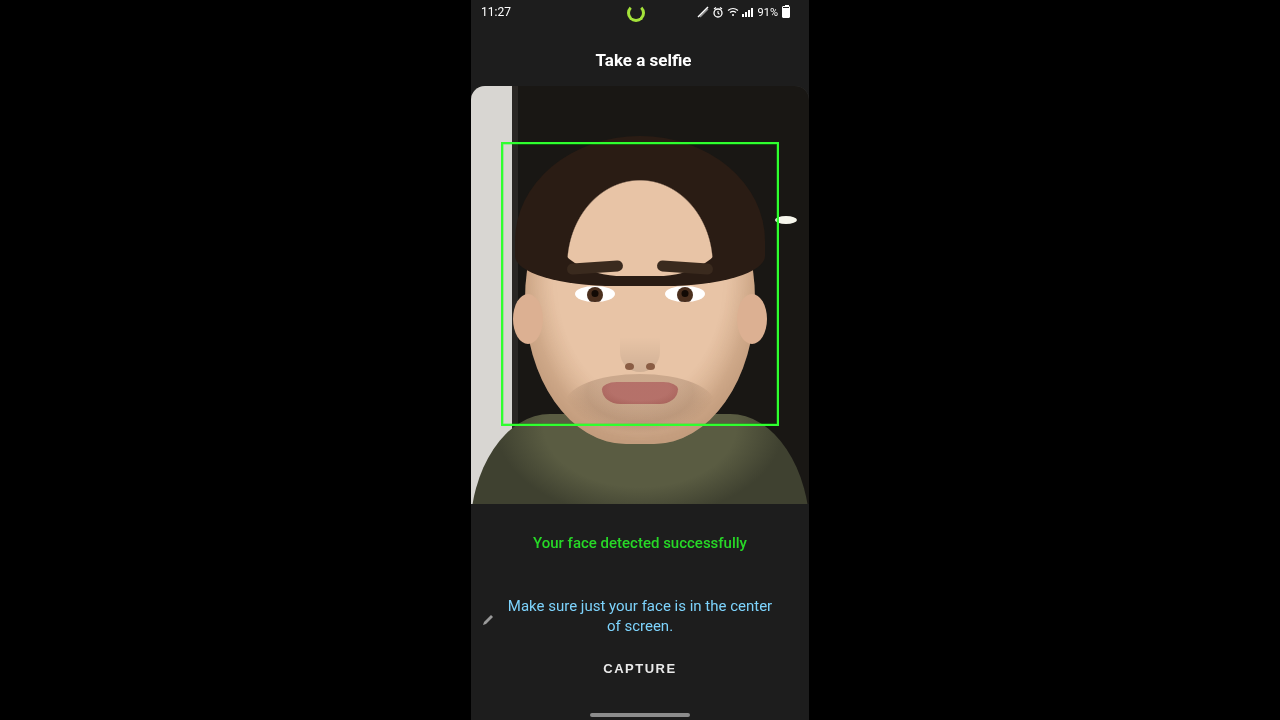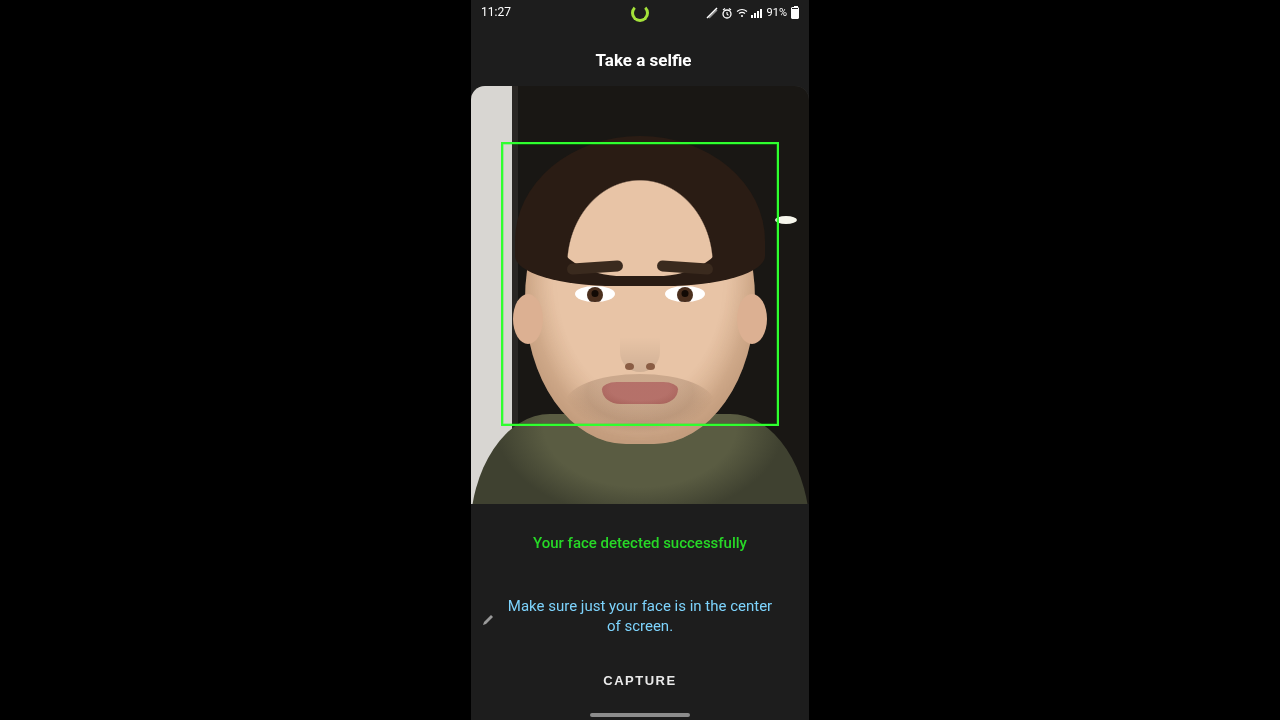--- a/index.html
+++ b/index.html
@@ -21,32 +21,32 @@
   .phone {
     position: relative;
     width: 338px;
     height: 720px;
     background: #1d1d1d;
     overflow: hidden;
   }
   
   .status-bar {
     position: absolute;
-    top: 0; left: 0; right: 0;
+    top: 0; left: 0; right: 9px;
     height: 24px;
     display: flex;
     align-items: center;
     justify-content: space-between;
     padding: 0 10px;
     color: #fff;
     font-size: 12px;
     z-index: 10;
   }
   .status-left { display: flex; align-items: center; gap: 6px; }
-  .status-right { display: flex; align-items: flex-end; gap: 3px; }
+  .status-right { display: flex; align-items: flex-start; gap: 3px; }
   .spinner {
     position: absolute;
     left: 50%;
     top: 4px;
     transform: translateX(-50%);
     width: 18px; height: 18px;
     border: 3px solid #a4e23a;
     border-top-color: transparent;
     border-radius: 50%;
   }
@@ -182,21 +182,21 @@
   .pencil{
     position:absolute;
     left:10px;
     bottom:90px;
     color:#9a9a9a;
     font-size:14px;
     transform:rotate(0deg);
   }
   .capture-btn{
     display:inline-block;
-    margin-top:36px;
+    margin-top:24px;
     color:#eaeaea;
     font-size:13px;
     letter-spacing:1.5px;
     font-weight:600;
     background:transparent;
     border:none;
     cursor:pointer;
   }
   .home-indicator{
     position:absolute;

